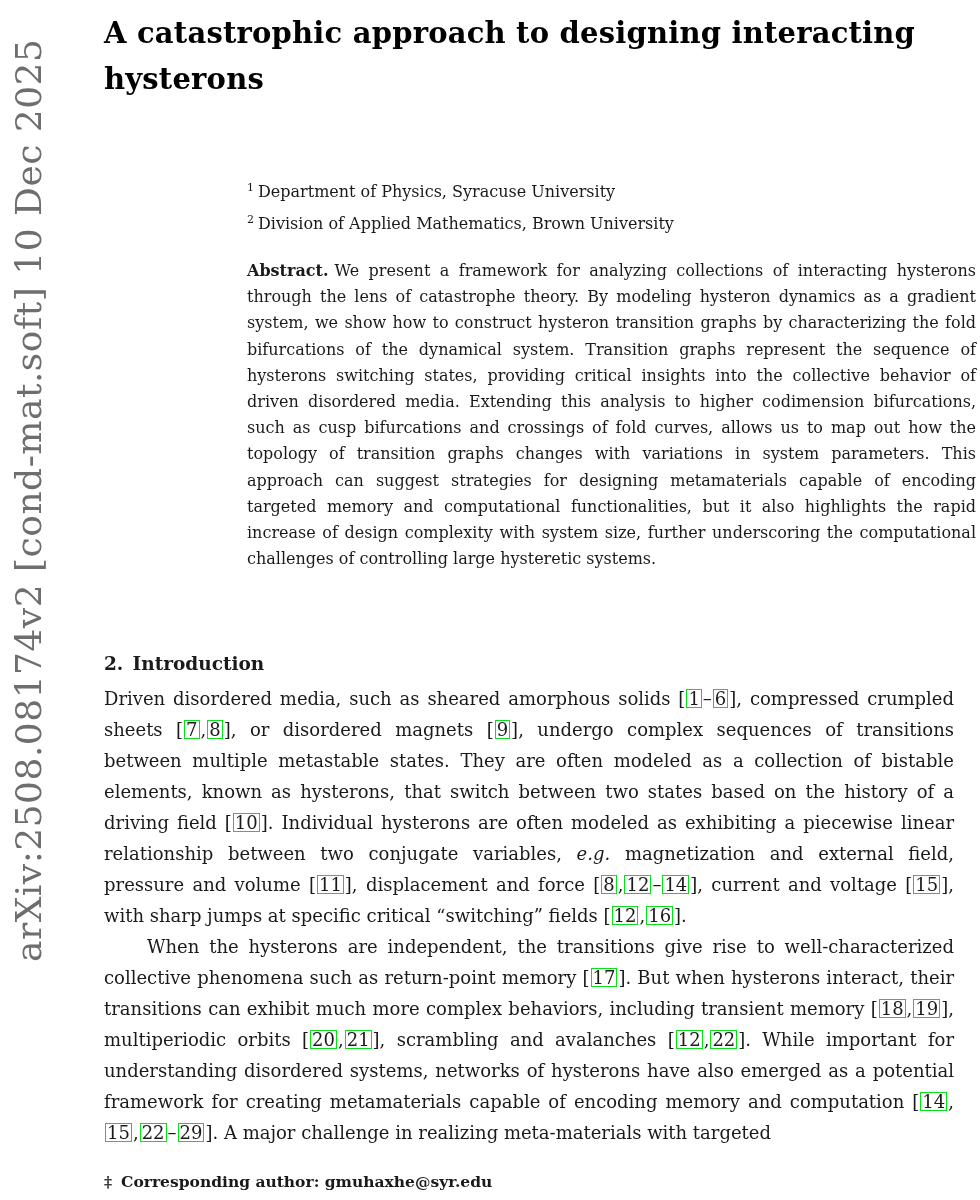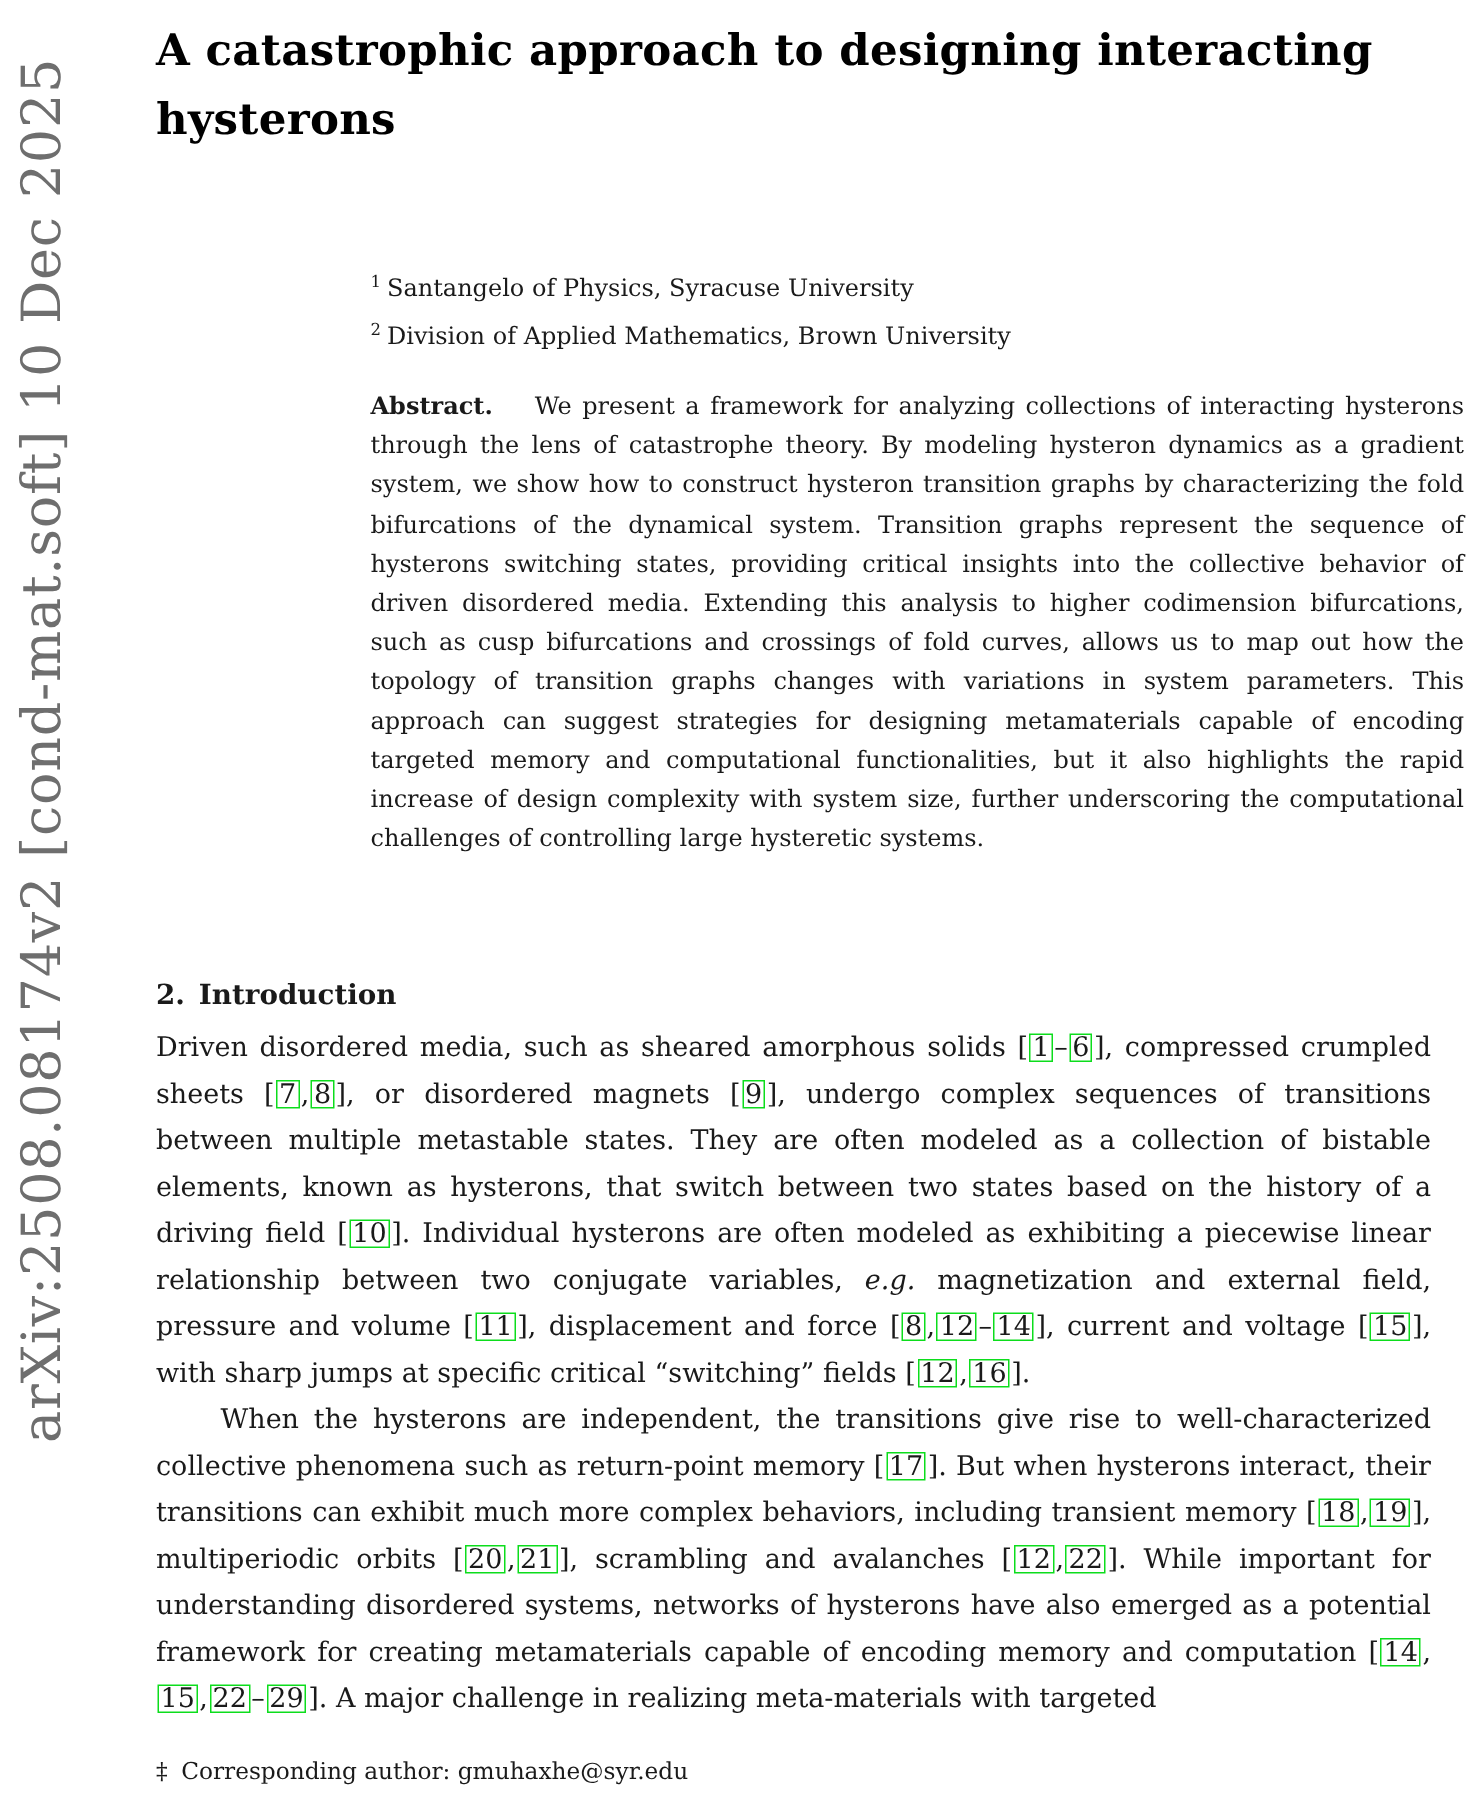--- a/index.html
+++ b/index.html
@@ -71,21 +71,21 @@
 
   
   .abstract {
     position: absolute;
     left: 247px; top: 258px;
     width: 729px;
     font-size: 16px;
     line-height: 26.2px;
     text-align: justify;
   }
-  .abstract .abstract-label { font-weight: bold; margin-right: 28px; }
+  .abstract .abstract-label { font-weight: bold; margin-right: 6px; }
 
   
   .section-heading {
     position: absolute;
     left: 104px; top: 638px;
     font-size: 18.5px;
     font-weight: bold;
   }
 
   
@@ -110,36 +110,37 @@
     line-height: 17px;
     text-indent: 0;
   }
 
   
   .footnote {
     position: absolute;
     left: 104px; top: 1172px;
     width: 850px;
     font-size: 15.5px;
+    font-weight: bold;
   }
   .footnote .fn-marker { margin-right: 9px; }
 </style>
 </head>
 <body>
 
 <div class="page">
 
   <div class="watermark">arXiv:2508.08174v2  [cond-mat.soft]  10 Dec 2025</div>
 
   <h1 class="title">A catastrophic approach to designing interacting hysterons</h1>
 
 
   <div class="affiliations">
     <div>
-      <sup>1</sup><span>Santangelo of Physics, Syracuse University</span>
+      <sup>1</sup><span>Department of Physics, Syracuse University</span>
     </div>
     <div>
       <sup>2</sup><span>Division of Applied Mathematics, Brown University</span>
     </div>
   </div>
 
   <div class="abstract">
     <span class="abstract-label">Abstract.</span><span>We present a framework for analyzing collections of interacting hysterons through the lens of catastrophe theory. By modeling hysteron dynamics as a gradient system, we show how to construct hysteron transition graphs by characterizing the fold bifurcations of the dynamical system. Transition graphs represent the sequence of hysterons switching states, providing critical insights into the collective behavior of driven disordered media. Extending this analysis to higher codimension bifurcations, such as cusp bifurcations and crossings of fold curves, allows us to map out how the topology of transition graphs changes with variations in system parameters. This approach can suggest strategies for designing metamaterials capable of encoding targeted memory and computational functionalities, but it also highlights the rapid increase of design complexity with system size, further underscoring the computational challenges of controlling large hysteretic systems.</span>
   </div>
 

